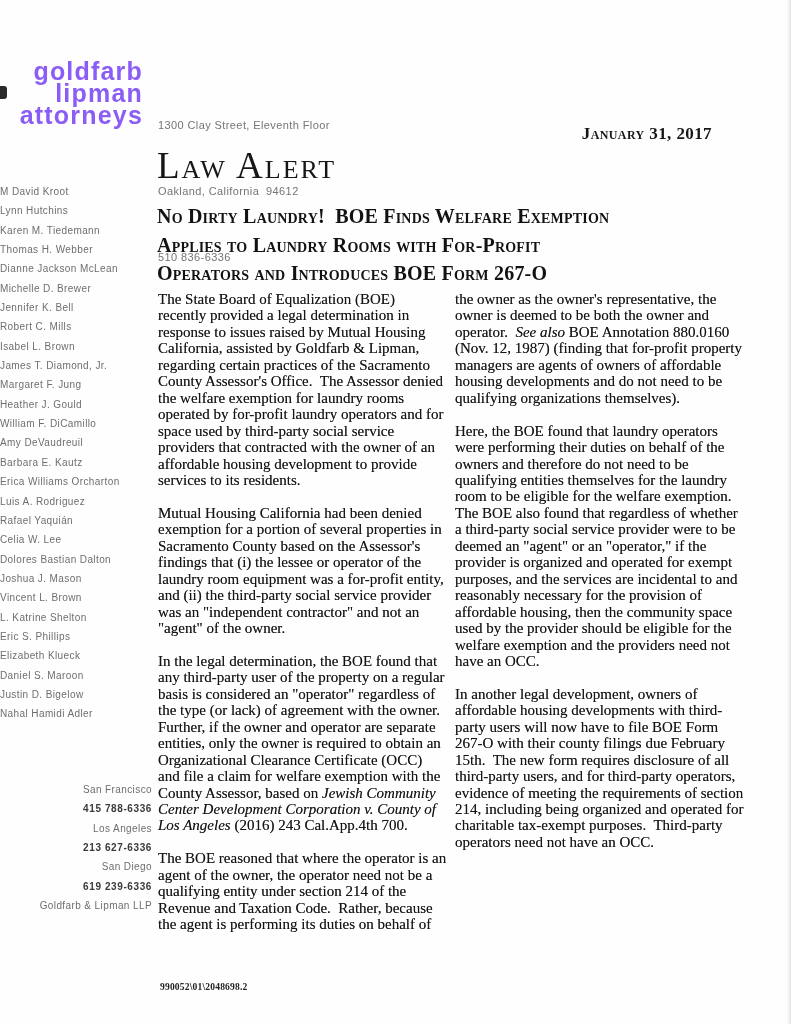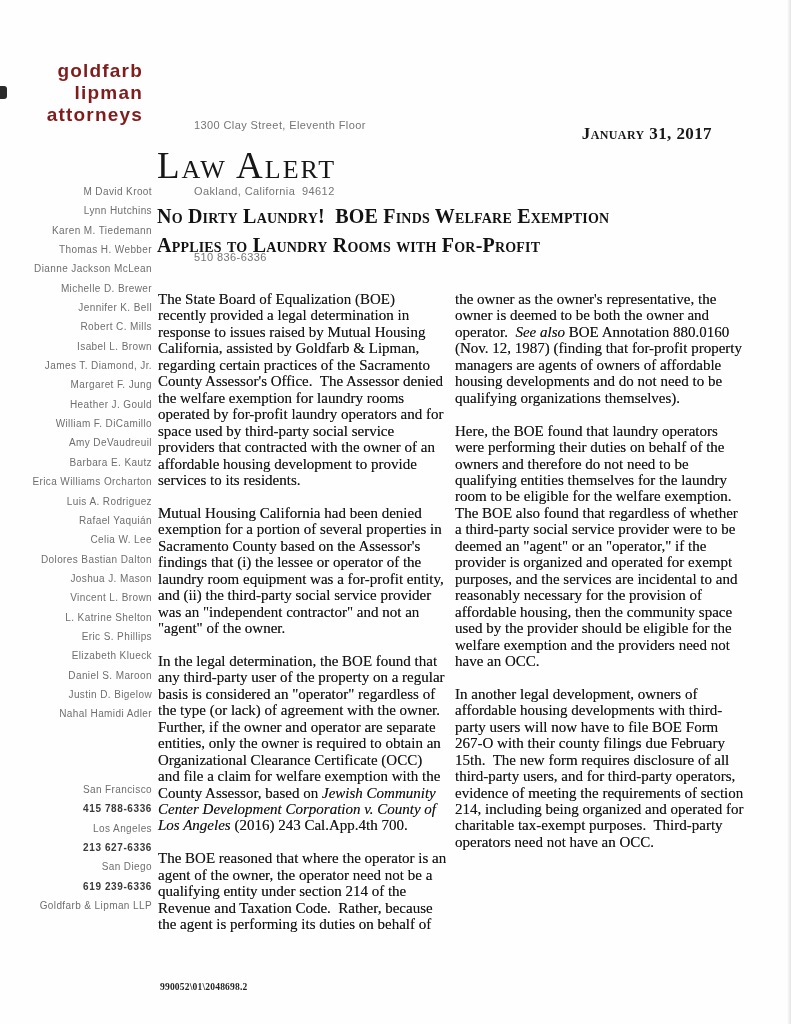--- a/index.html
+++ b/index.html
@@ -6,40 +6,40 @@
   body{
     width:791px;height:1024px;position:relative;background:#ffffff;
     font-family:"Liberation Serif", serif;overflow:hidden;
     -webkit-font-smoothing:antialiased;
   }
   .page{position:absolute;inset:0;background:#fffefe;}
 
   
   .logo{position:absolute;left:0;top:60px;width:143px;text-align:right;
     font-family:"Liberation Sans", sans-serif;font-weight:700;
-    font-size:19px;line-height:22px;color:#7f1d1d;letter-spacing:1.2px;}
+    font-size:25px;line-height:22px;color:#8b5cf6;letter-spacing:1.2px;}
   
   .address{position:absolute;left:158px;top:70px;
     font-family:"Liberation Sans", sans-serif;font-size:11px;line-height:22px;
-    color:#757575;letter-spacing:0.4px;white-space:pre;margin-left:36px;}
+    color:#757575;letter-spacing:0.4px;white-space:pre;}
   
   .pub-date{position:absolute;right:79px;top:124px;
     font-size:17px;font-weight:700;font-variant:small-caps;color:#181818;
     letter-spacing:0.4px;margin-left:26px;}
   
   .masthead{position:absolute;left:157px;top:144px;
     font-size:37px;font-variant:small-caps;color:#171717;letter-spacing:2px;}
   
   .headline{position:absolute;left:157px;top:202px;width:580px;
     font-size:20px;font-weight:700;font-variant:small-caps;color:#121212;
     line-height:28.5px;letter-spacing:0.2px;}
   .headline div{white-space:pre;}
 
   
-  .attorneys{position:absolute;left:0;top:182px;width:152px;text-align:right;
+  .attorneys{position:absolute;left:0;top:182px;width:152px;
     font-family:"Liberation Sans", sans-serif;font-size:10px;line-height:19.35px;
     color:#6e6e6e;letter-spacing:0.4px;}
   .offices{position:absolute;left:0;top:780px;width:152px;text-align:right;
     font-family:"Liberation Sans", sans-serif;font-size:10px;line-height:19.35px;
     color:#6e6e6e;letter-spacing:0.4px;}
   .office-phone{color:#3a3a3a;font-weight:700;letter-spacing:0.6px;}
   .firm-name{color:#6e6e6e;}
 
   
   .col{position:absolute;top:291px;width:289px;font-size:15px;line-height:16.45px;
@@ -79,20 +79,21 @@
     <div>510 836-6336</div>
   </div>
 
   <div class="pub-date">January 31, 2017</div>
 
   <div class="masthead">Law Alert</div>
 
   <div class="headline">
       <div>No Dirty Laundry!  BOE Finds Welfare Exemption</div>
       <div>Applies to Laundry Rooms with For-Profit</div>
+      <div>Operators and Introduces BOE Form 267-O</div>
     </div>
 
   <div class="attorneys">
       <div class="side-line">M David Kroot</div>
       <div class="side-line">Lynn Hutchins</div>
       <div class="side-line">Karen M. Tiedemann</div>
       <div class="side-line">Thomas H. Webber</div>
       <div class="side-line">Dianne Jackson McLean</div>
       <div class="side-line">Michelle D. Brewer</div>
       <div class="side-line">Jennifer K. Bell</div>

